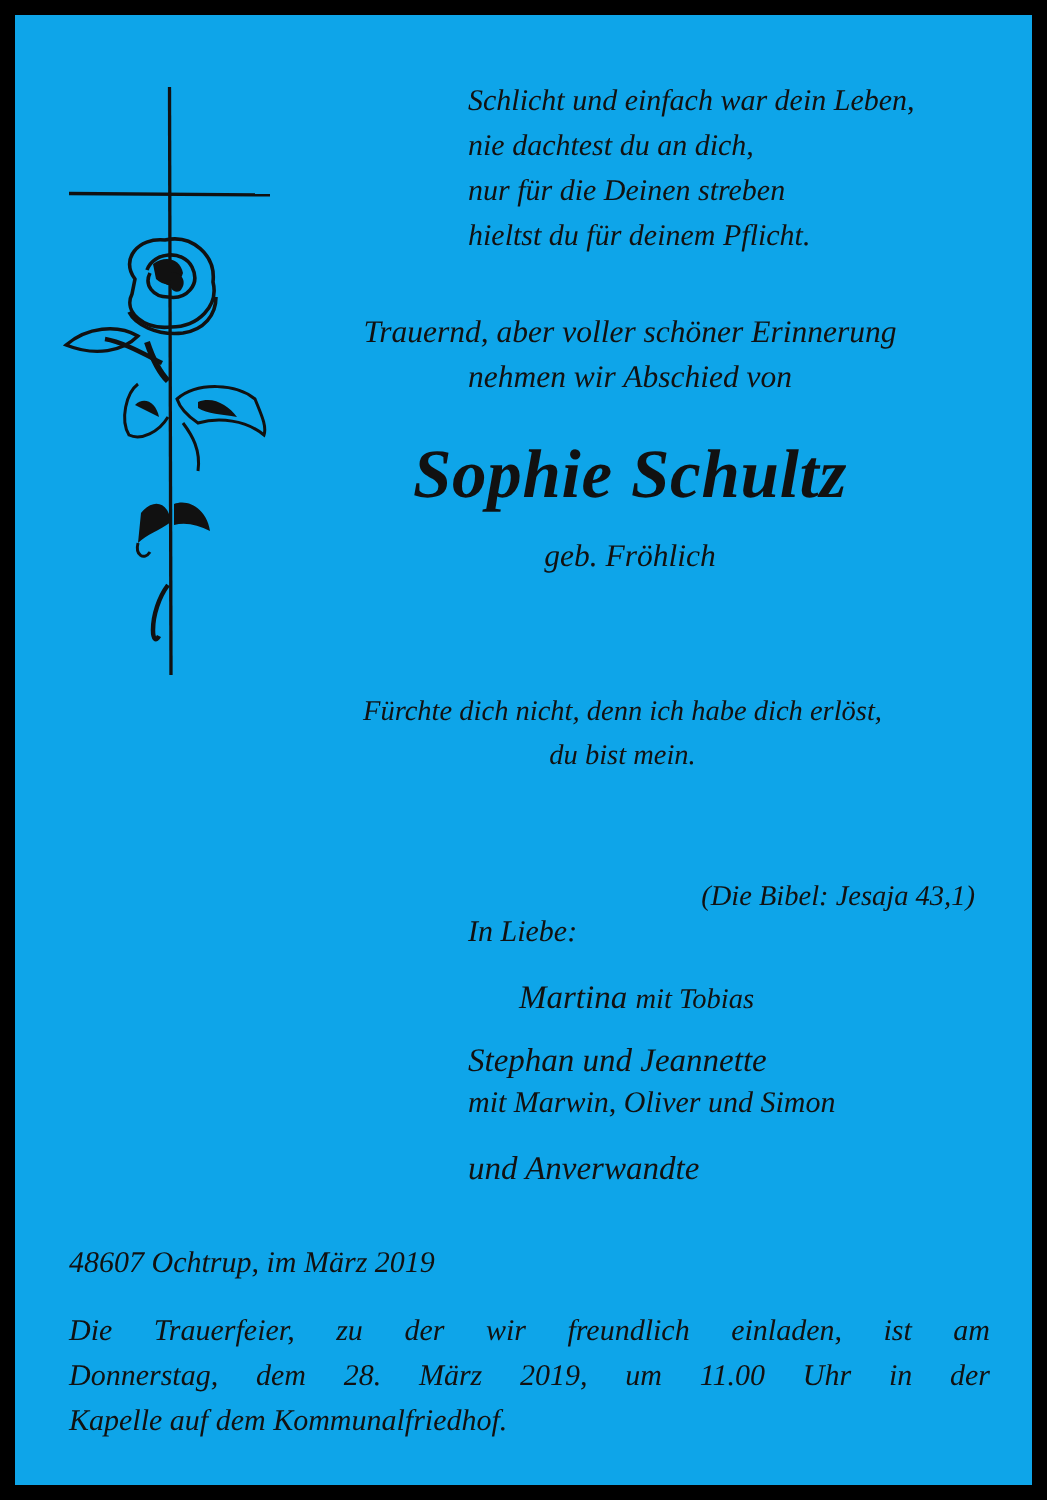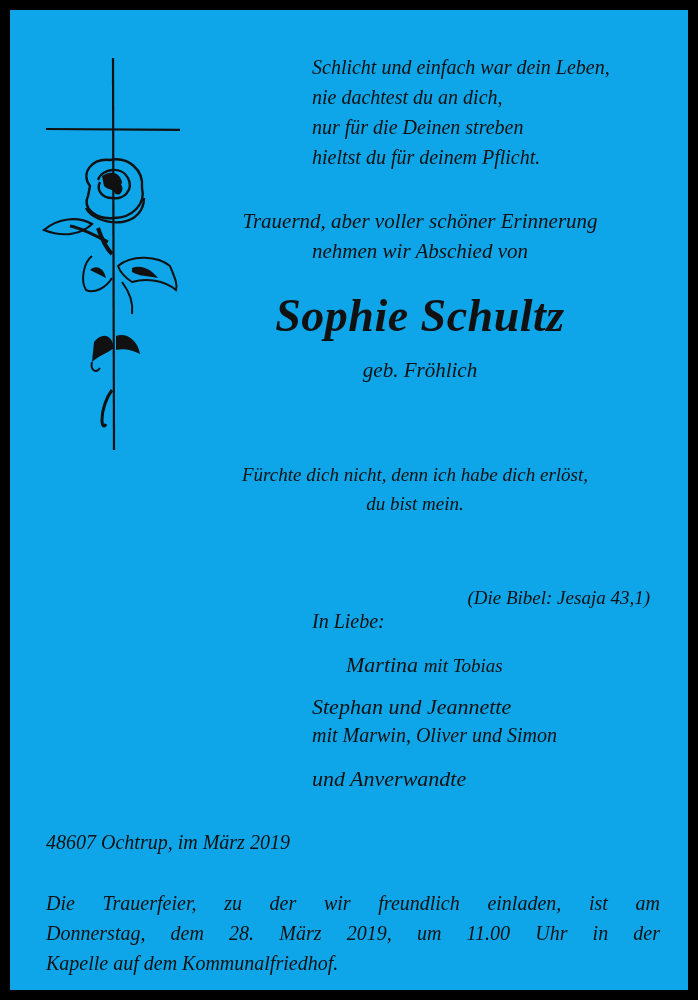--- a/index.html
+++ b/index.html
@@ -17,21 +17,21 @@
   .verse div { height: 29px; }
   .source { right: 38px; top: 536px; font-size: 19px; line-height: 28px; margin-top: 38px; }
   .family { left: 302px; font-size: 21px; }
   .f-label { top: 600px; font-size: 20px; }
   .f-martina { top: 642px; font-size: 22px; margin-left: 34px; }
   .f-martina .small { font-size: 19px; }
   .f-stephan { top: 684px; font-size: 22px; }
   .f-kids { top: 714px; font-size: 20px; }
   .f-anver { top: 756px; font-size: 22px; }
   .place { left: 36px; top: 821px; font-size: 20px; }
-  .notice { left: 36px; width: 614px; top: 862px; font-size: 20px; line-height: 30px; white-space: normal; text-align: justify; margin-top: 16px; }
+  .notice { left: 36px; width: 614px; top: 862px; font-size: 20px; line-height: 30px; white-space: normal; text-align: justify; }
   .notice div { height: 30px; text-align: justify; text-align-last: justify; }
   .notice div.last { text-align-last: left; }
   .emblem { position: absolute; left: 30px; top: 48px; width: 140px; height: 392px; }
 </style>
 </head>
 <body>
 
 <div class="card">
 
   <svg class="emblem" viewBox="0 0 140 392">

